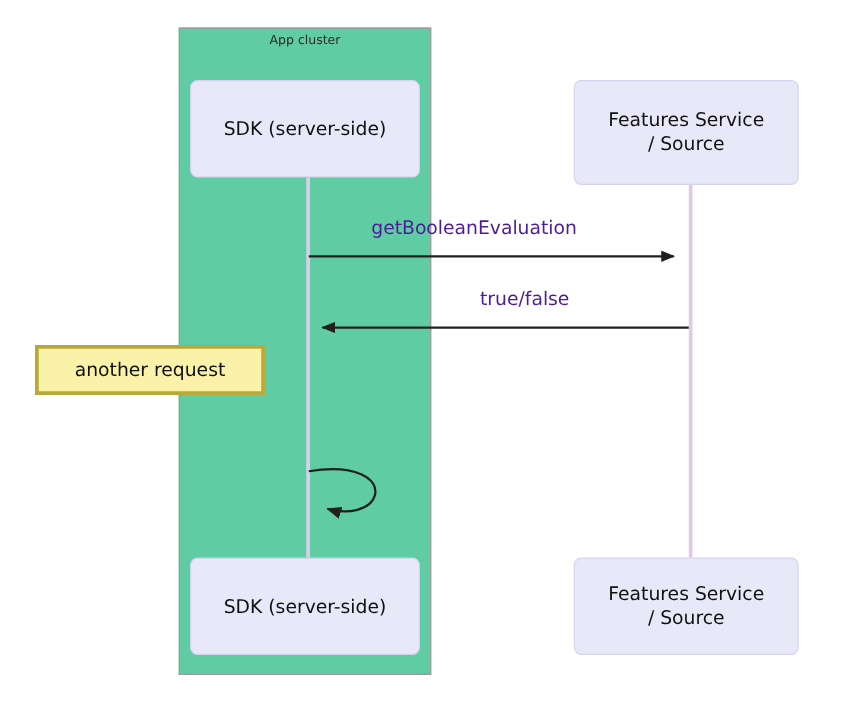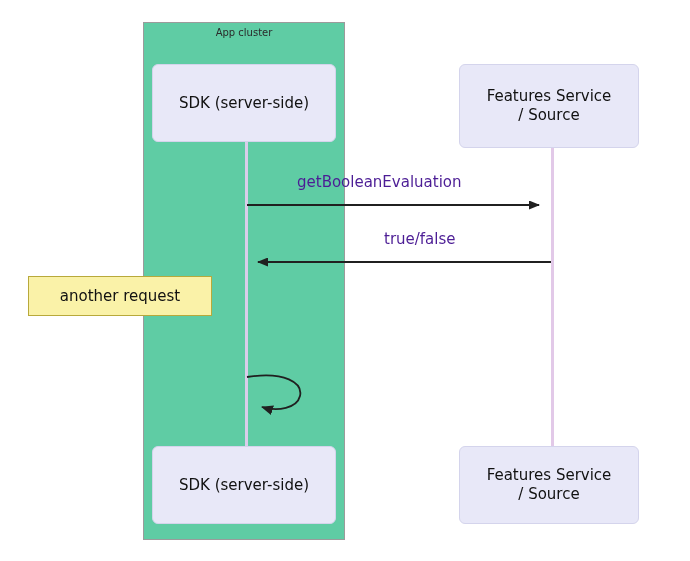--- a/index.html
+++ b/index.html
@@ -53,21 +53,21 @@
   }
   .lifeline {
     position: absolute;
     width: 3px;
     background: #D9CDEA;
   }
   .note-box {
     position: absolute;
     box-sizing: border-box;
     background: #FAF2A8;
-    border: 1px solid #701a75;
+    border: 3px solid #701a75;
     display: flex;
     align-items: center;
     justify-content: center;
     font-size: 15px;
     color: #111111;
     white-space: nowrap;
   }
   .msg-label {
     position: absolute;
     font-size: 15px;

